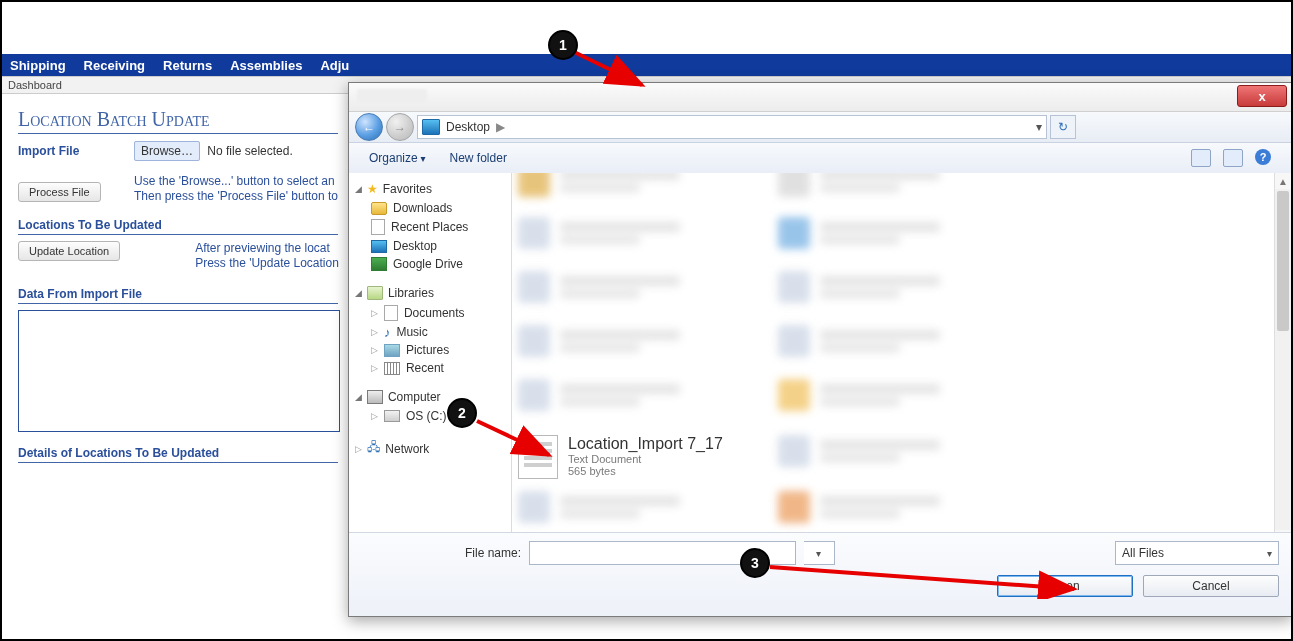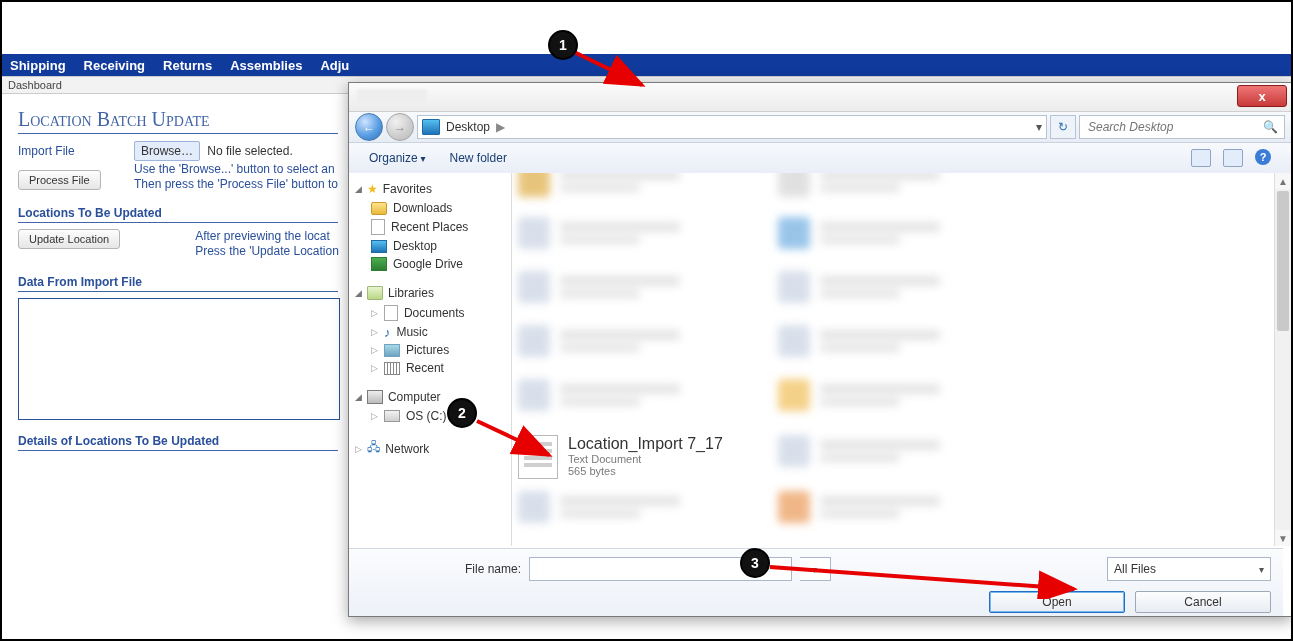--- a/index.html
+++ b/index.html
@@ -12,21 +12,21 @@
 #logo .box::before{content:"";position:absolute;left:4px;top:4px;right:4px;bottom:4px;border:2px solid rgba(255,255,255,.35);border-radius:2px}
 #logo .text{font-size:28px;font-weight:600}
 #logo .text .t1{color:#003a7a}
 #logo .text .t2{color:#f7931e;position:relative}
 #logo .text .t2::after{content:"";}
 #navbar{background:#103a9b;height:22px;display:flex;align-items:center;gap:18px;padding:0 8px;color:#fff;font-size:13px;font-weight:600}
 #navbar span{cursor:pointer}
 #breadcrumb{background:#f2f2f2;border:1px solid #ccc;border-left:none;border-right:none;padding:2px 6px;font-size:11px;color:#444}
 #pageTitle{color:#4265a7;font-family:Georgia,serif;font-variant:small-caps;font-size:20px;border-bottom:1px solid #4265a7;margin:14px 16px 10px;padding-bottom:2px;width:320px}
 .row{margin:6px 16px;display:flex;align-items:flex-start;gap:16px}
-.lbl{color:#2a4f9b;font-weight:400;font-size:12px;min-width:100px}
+.lbl{color:#2a4f9b;font-weight:700;font-size:12px;min-width:100px}
 .btn{background:linear-gradient(#fdfdfd,#e6e6e6);border:1px solid #b5b5b5;border-radius:3px;padding:3px 10px;font-size:11px;color:#333;cursor:pointer}
 .browse{border:1px solid #9fb4da;background:#e3ecfb;padding:2px 6px;font-size:12px;color:#333;border-radius:2px}
 .hint{color:#2a4f9b;font-size:12px;line-height:15px}
 .section-label{color:#2a4f9b;font-weight:700;font-size:12px;margin:10px 16px 4px;border-bottom:1px solid #4265a7;display:inline-block;width:320px;padding-bottom:2px}
 #dataBox{margin:2px 16px;border:1px solid #2a4f9b;width:320px;height:120px;background:#fff}
 
 
 #dialog{position:absolute;left:346px;top:80px;width:942px;height:533px;background:#fff;border:1px solid #7a7a7a;box-shadow:0 4px 14px rgba(0,0,0,.35)}
 #dlg-titlebar{height:28px;background:linear-gradient(#fbfbfb,#ececec);border-bottom:1px solid #d0d0d0;position:relative}
 #dlg-titlebar .label{display:inline-block;margin:6px 8px;width:70px;height:14px;background:#eee;border-radius:2px;filter:blur(1px)}
@@ -78,21 +78,21 @@
 #targetFile .fic{width:38px;height:42px;border:1px solid #b8b8b8;background:#fff;position:relative}
 #targetFile .fic::before{content:"";position:absolute;left:5px;right:5px;top:6px;height:4px;background:#cfcfcf;box-shadow:0 7px 0 #cfcfcf,0 14px 0 #cfcfcf,0 21px 0 #cfcfcf}
 #targetFile .fname{color:#333;font-size:16px}
 #targetFile .sub{color:#7a7a7a;font-size:11px}
 
 #fileArea .scrollbar{position:absolute;right:0;top:0;bottom:0;width:16px;background:#f1f1f1;border-left:1px solid #dedede}
 #fileArea .scrollbar .up,#fileArea .scrollbar .down{height:16px;display:flex;align-items:center;justify-content:center;color:#777;font-size:10px;background:#f7f7f7}
 #fileArea .scrollbar .down{position:absolute;bottom:0;width:100%}
 #fileArea .scrollbar .thumb{position:absolute;left:2px;right:2px;top:18px;height:140px;background:#c9c9c9;border-radius:2px}
 
-#dlg-footer{position:absolute;left:0;right:8px;bottom:0;height:68px;background:linear-gradient(#fbfcfe,#edf1f8);border-top:1px solid #d2d8e2;padding:8px 12px 10px;box-sizing:border-box}
+#dlg-footer{position:absolute;left:0;right:0;bottom:0;height:84px;background:linear-gradient(#fbfcfe,#edf1f8);border-top:1px solid #d2d8e2;padding:8px 12px 10px;box-sizing:border-box}
 #footer-row1{display:flex;align-items:center;gap:8px}
 #footer-row1 .flabel{text-align:right;width:160px;color:#333;font-size:12px}
 #footer-row1 .finput{flex:1;max-width:520px;height:22px;border:1px solid #abb6c8;background:#fff}
 .combo{height:22px;border:1px solid #abb6c8;background:#fff;display:flex;align-items:center;padding:0 6px;gap:6px;min-width:150px;justify-content:space-between}
 .combo .dd{color:#555;font-size:10px}
 #footer-row2{display:flex;justify-content:flex-end;gap:10px;margin-top:10px}
 .dlgbtn{min-width:78px;padding:3px 28px;border:1px solid #9ea8b8;background:linear-gradient(#fdfdfd,#e8ecf3);border-radius:2px;color:#333;cursor:pointer;text-align:center}
 .dlgbtn.default{border-color:#1f6fc2;box-shadow:0 0 0 1px #7db7ef inset}
 
 
@@ -113,21 +113,21 @@
       <span>Adju</span>
     </div>
     <div id="breadcrumb">Dashboard</div>
     <div id="pageTitle">Location Batch Update</div>
 
     <div class="row">
       <div class="lbl">Import File</div>
       <div>
         <span class="browse">Browse…</span>
         <span style="margin-left:4px">No file selected.</span>
-        <div class="hint" style="margin-top:4px">Use the 'Browse...' button to select an</div>
+        <div class="hint" style="margin-top:16px">Use the 'Browse...' button to select an</div>
         <div class="hint">Then press the 'Process File' button to</div>
       </div>
     </div>
     <div class="row" style="margin-top:-28px">
       <div style="min-width:100px"></div>
     </div>
     <div class="row" style="margin-top:-6px">
       <button class="btn">Process File</button>
     </div>
 
@@ -163,24 +163,20 @@
         </div>
       <div class="addr">
         <span class="ico"></span>
         <span class="crumb">Desktop</span>
         <span class="sep">▶</span>
         <span class="dd">▾</span>
       </div>
       <div class="refresh">
           <span>↻</span>
         </div>
-      <div class="search">
-        <input placeholder="Search Desktop" style="">
-        <span class="sicon">🔍</span>
-      </div>
     </div>
 
     <div id="dlg-toolbar">
       <span class="org">Organize</span>
       <span>New folder</span>
       <div class="right">
         <div class="glyph"></div>
         <div class="glyph"></div>
         <div class="help">?</div>
       </div>

